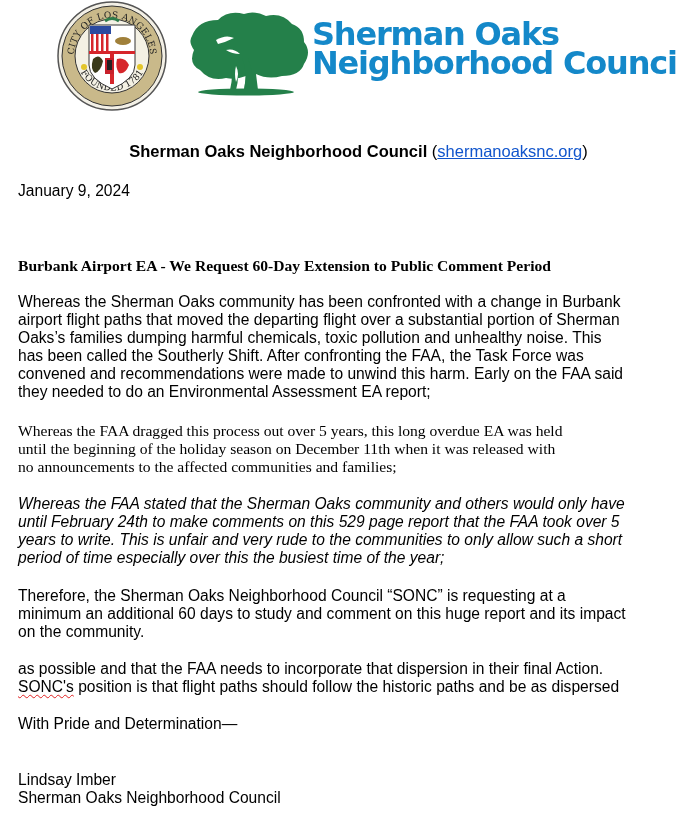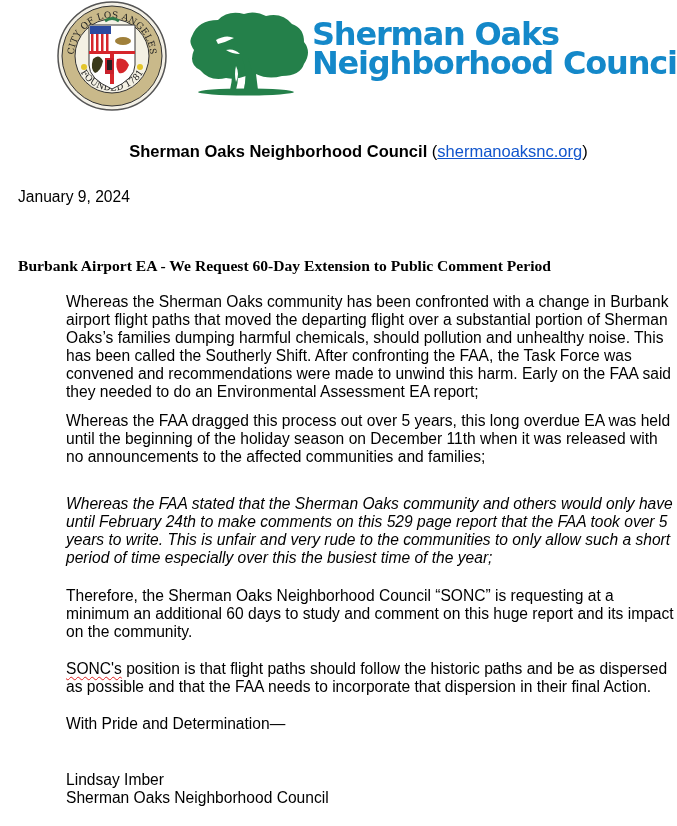--- a/index.html
+++ b/index.html
@@ -16,30 +16,30 @@
       color: #1488c9; font-size: 32px; line-height: 29px; letter-spacing: -1.2px;
     }
     .brand div { white-space: nowrap; }
     .org-line {
       position: absolute; top: 142px; left: 16px; width: 677px; text-align: center;
       font-size: 16.5px; padding-left: 8px; box-sizing: border-box;
     }
     .org-line b { font-weight: bold; }
     .org-line a { color: #1155cc; text-decoration: underline; }
     .text { position: absolute; left: 18px; font-size: 15.6px; line-height: 18px; width: 650px; }
-    .date { top: 182px; margin-top: 6px; }
+    .date { top: 182px; }
     .title { top: 257px; font-weight: bold; font-family: Liberation Serif, serif; }
     .p1 { top: 293px; }
-    .p2 { top: 412px; }
+    .p2 { top: 422px; font-family: Liberation Serif, serif; }
     .p3 { top: 495px; font-style: italic; }
     .p4 { top: 587px; }
     .p5 { top: 660px; }
     .close { top: 715px; }
     .sig { top: 771px; }
-    .text div { white-space: nowrap; margin-left: 48px; }
+    .text div { white-space: nowrap; }
     .squiggle {
       text-decoration: underline wavy #e02020; text-decoration-thickness: 1px;
       text-underline-offset: 2px;
     }
   </style>
 </head>
 <body>
 
 <div class="header">
   <svg class="seal" viewBox="0 0 110 110">
@@ -100,21 +100,21 @@
   <b>Sherman Oaks Neighborhood Council</b><span> (</span><a>shermanoaksnc.org</a><span>)</span>
 </div>
 
 <div class="text date">January 9, 2024</div>
 
 <div class="text title">Burbank Airport EA - We Request 60-Day Extension to Public Comment Period</div>
 
 <div class="text p1">
   <div>Whereas the Sherman Oaks community has been confronted with a change in Burbank</div>
   <div>airport flight paths that moved the departing flight over a substantial portion of Sherman</div>
-  <div>Oaks’s families dumping harmful chemicals, should pollution and unhealthy noise. This</div>
+  <div>Oaks’s families dumping harmful chemicals, toxic pollution and unhealthy noise. This</div>
   <div>has been called the Southerly Shift. After confronting the FAA, the Task Force was</div>
   <div>convened and recommendations were made to unwind this harm. Early on the FAA said</div>
   <div>they needed to do an Environmental Assessment EA report;</div>
 </div>
 
 <div class="text p2">
   <div>Whereas the FAA dragged this process out over 5 years, this long overdue EA was held</div>
   <div>until the beginning of the holiday season on December 11th when it was released with</div>
   <div>no announcements to the affected communities and families;</div>
 </div>
@@ -126,22 +126,22 @@
   <div>period of time especially over this the busiest time of the year;</div>
 </div>
 
 <div class="text p4">
   <div>Therefore, the Sherman Oaks Neighborhood Council “SONC” is requesting at a</div>
   <div>minimum an additional 60 days to study and comment on this huge report and its impact</div>
   <div>on the community.</div>
 </div>
 
 <div class="text p5">
+  <div>as possible and that the FAA needs to incorporate that dispersion in their final Action.</div>
   <div><span class="squiggle">SONC's</span><span> position is that flight paths should follow the historic paths and be as dispersed</span></div>
-  <div>as possible and that the FAA needs to incorporate that dispersion in their final Action.</div>
 </div>
 
 <div class="text close">
   <div>With Pride and Determination—</div>
 </div>
 
 <div class="text sig">
   <div>Lindsay Imber</div>
   <div>Sherman Oaks Neighborhood Council</div>
 </div>

